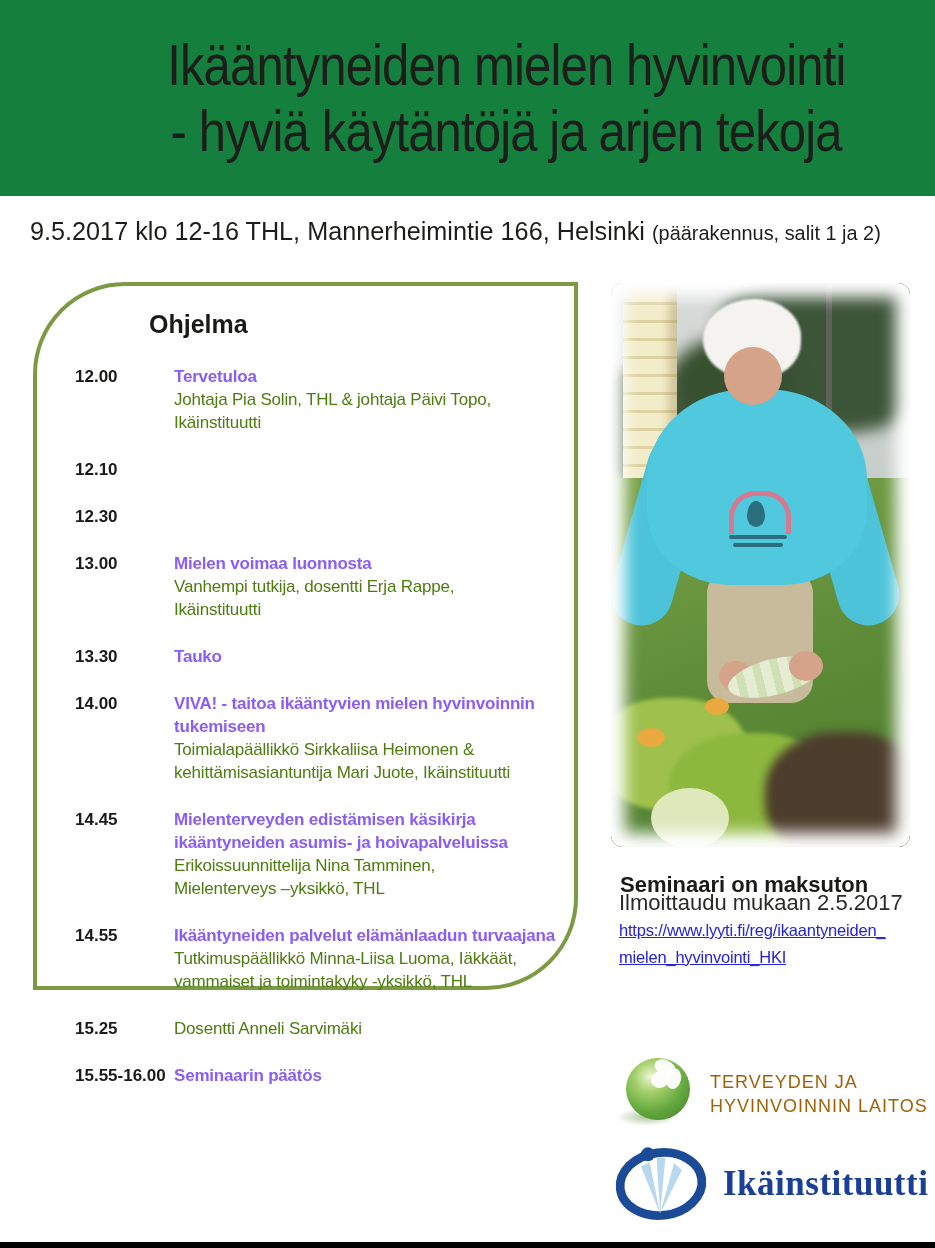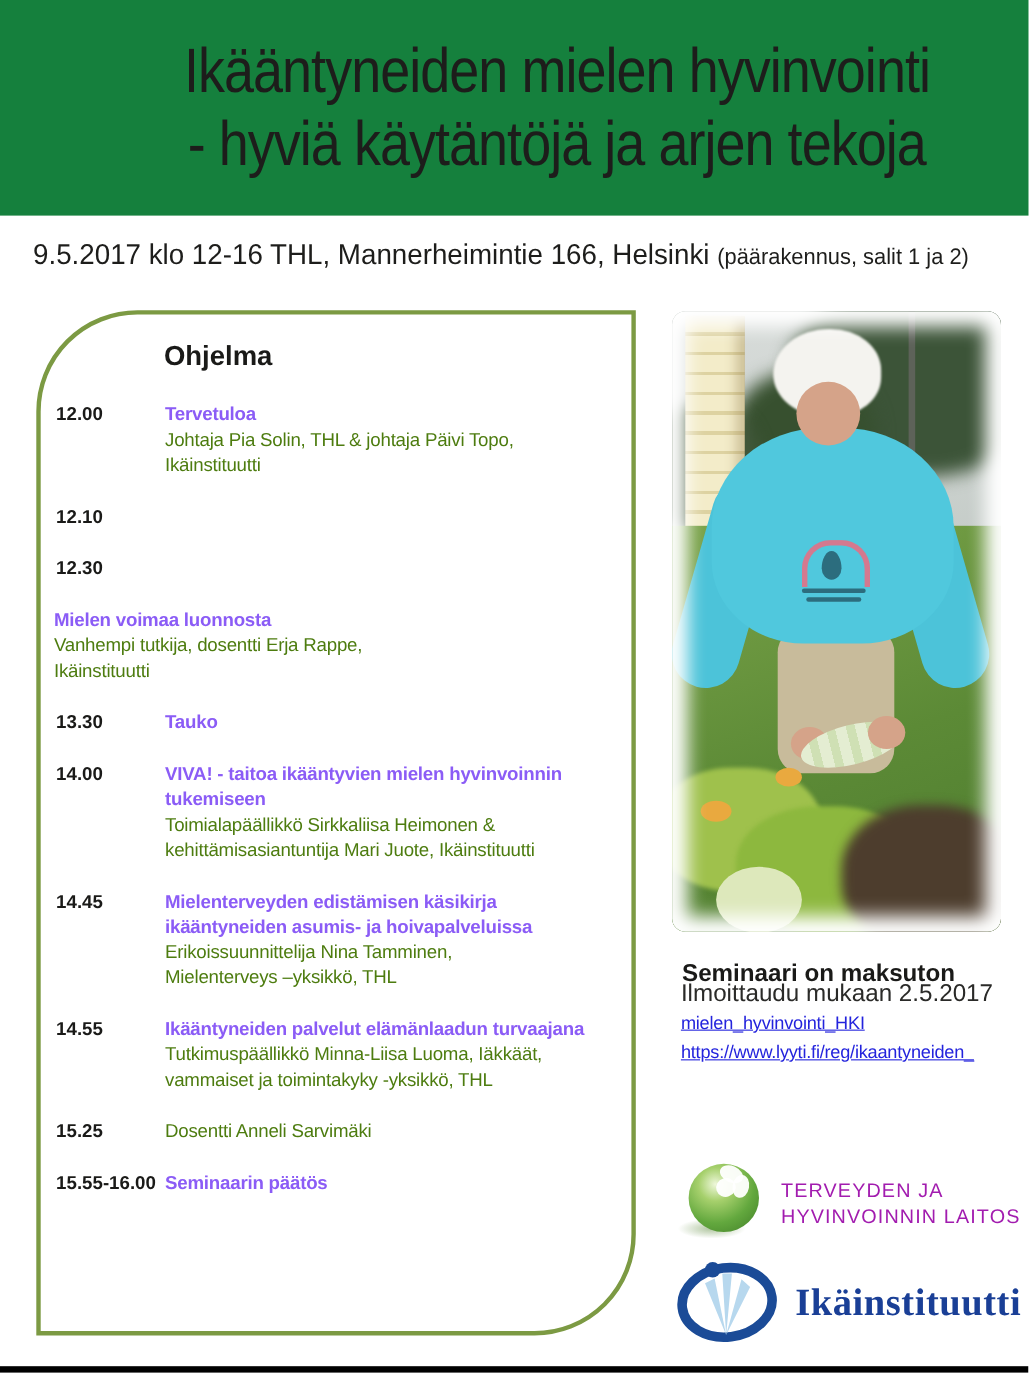--- a/index.html
+++ b/index.html
@@ -17,28 +17,28 @@
     transform:scaleX(0.86);transform-origin:center;white-space:pre;letter-spacing:-1px;
   }
   
   .event-line{
     position:absolute;left:30px;top:216px;white-space:pre;
     font-size:26px;color:#1d1d1b;transform:scaleX(0.97);transform-origin:left;
   }
   .event-note{font-size:20.5px;}
   
   .program-box{
-    position:absolute;left:33px;top:282px;width:545px;height:932px;box-sizing:border-box;
+    position:absolute;left:33px;top:282px;width:545px;height:708px;box-sizing:border-box;
     border:4px solid #7C9A43;border-radius:92px 0 92px 0;
     padding:16px 8px 0 12px;
   }
   .program-heading{
     margin:8px 0 26px 100px;font-size:25px;font-weight:bold;color:#1a1a18;
   }
-  .program-item{display:flex;margin-bottom:24px;}
+  .program-item{display:flex;margin-bottom:24px;margin-left:24px;}
   .program-time{
     width:99px;flex-shrink:0;font-weight:bold;font-size:17px;line-height:23px;
     color:#1a1a18;padding-left:2px;white-space:pre;
   }
   .program-content{flex:1;}
   .program-title{
     font-weight:bold;font-size:17px;line-height:23px;color:#8b5cf6;
     white-space:pre-line;letter-spacing:-0.2px;
   }
   .program-details{
@@ -142,20 +142,21 @@
 
       <div class="program-item">
         <div class="program-time">12.10</div>
       </div>
 
       <div class="program-item">
         <div class="program-time">12.30</div>
       </div>
 
       <div class="program-item">
+        <div class="program-time">13.00</div>
         <div class="program-content">
           <div class="program-title">Mielen voimaa luonnosta</div>
           <div class="program-details">Vanhempi tutkija, dosentti Erja Rappe,
 Ikäinstituutti</div>
         </div>
       </div>
 
       <div class="program-item">
         <div class="program-time">13.30</div>
         <div class="program-content">
@@ -237,34 +238,34 @@
   <div class="ph-soil"></div>
   <div class="ph-hand-l"></div>
   <div class="ph-squash"></div>
   <div class="ph-hand-r"></div>
   <div class="ph-feather"></div>
 </div>
 
 <div class="free-label">Seminaari on maksuton</div>
 <div class="register-block">
   <div class="register-line">Ilmoittaudu mukaan 2.5.2017</div>
+  <a class="link-line" href="#" style="color: rgb(35, 35, 221);">https://www.lyyti.fi/reg/ikaantyneiden_</a>
   <a class="link-line" href="#" style="color: rgb(35, 35, 221);">mielen_hyvinvointi_HKI</a>
-  <a class="link-line" href="#" style="color: rgb(35, 35, 221);">https://www.lyyti.fi/reg/ikaantyneiden_</a>
 </div>
 
 <div class="thl-logo">
   <div class="thl-sphere-wrap">
     <div class="thl-shadow"></div>
     <div class="thl-sphere">
       <div class="thl-petal thl-p1"></div>
       <div class="thl-petal thl-p2"></div>
       <div class="thl-petal thl-p3"></div>
     </div>
   </div>
-  <div class="thl-text" style="color: #a21caf;"><span>TERVEYDEN JA</span><br><span>HYVINVOINNIN LAITOS</span></div>
+  <div class="thl-text" style="color: #a16207;"><span>TERVEYDEN JA</span><br><span>HYVINVOINNIN LAITOS</span></div>
 </div>
 
 <div class="ika-logo">
   <svg width="96" height="82" viewBox="0 0 110 92">
     <ellipse cx="55" cy="46" rx="47" ry="36" fill="none" stroke="#1b4b97" stroke-width="10" transform="rotate(-7 55 46)"></ellipse>
     <circle cx="40" cy="12" r="8" fill="#1b4b97"></circle>
     <path d="M54 80 L32 26 L42 21 Z" fill="#b7d8ee"></path>
     <path d="M54 80 L50 16 L60 16 Z" fill="#b7d8ee"></path>
     <path d="M54 80 L70 22 L79 30 Z" fill="#b7d8ee"></path>
   </svg>

